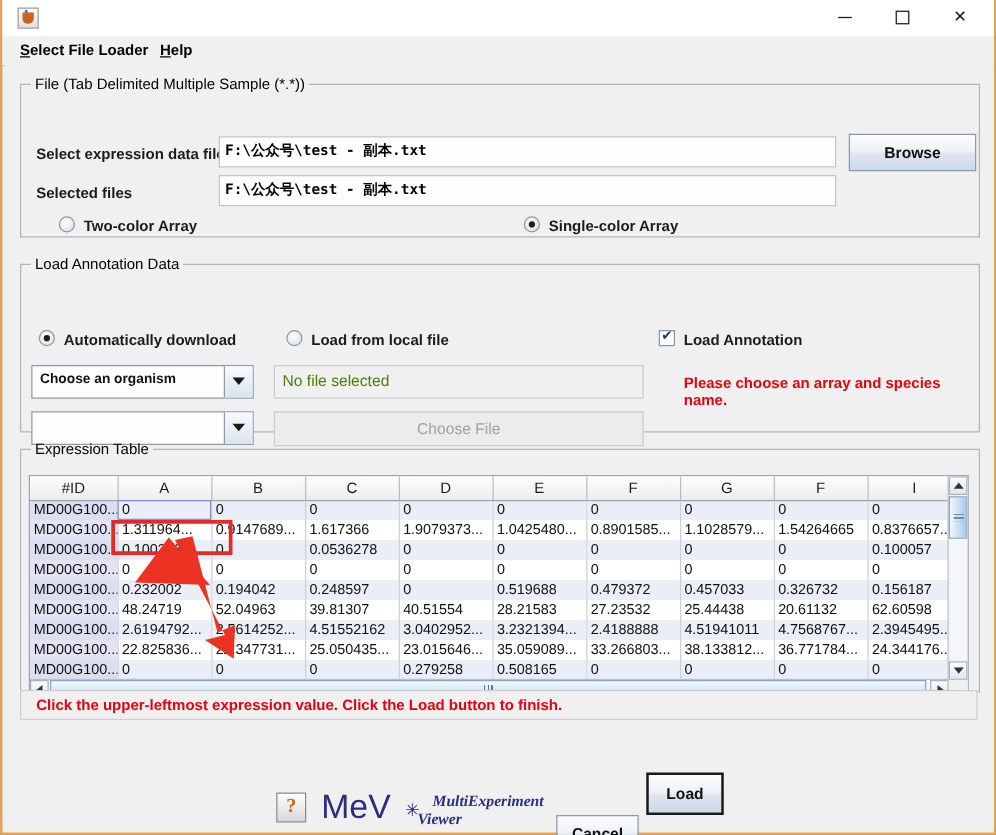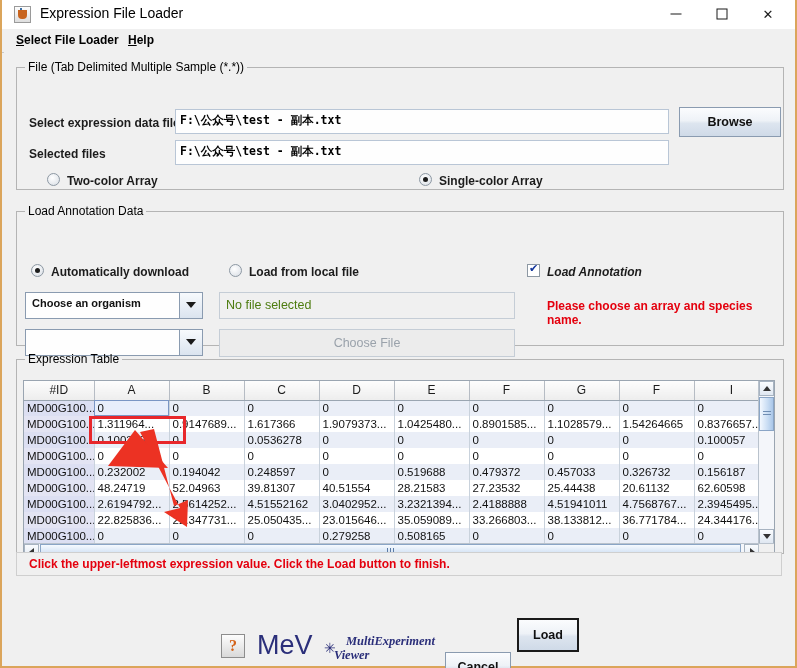--- a/index.html
+++ b/index.html
@@ -440,21 +440,20 @@
 </head>
 <body>
 
 <div class="window">
 
   <div class="titlebar">
     <div class="title-icon">
       <div class="steam"></div>
       <div class="cup"></div>
     </div>
-    <div class="title-text">Expression File Loader</div>
     <div class="win-btn btn-min">
         <div class="bar-min"></div>
       </div>
     <div class="win-btn btn-max">
         <div class="sq-max"></div>
       </div>
     <div class="win-btn btn-close">
         <span class="glyph">✕</span>
       </div>
   </div>
@@ -486,21 +485,21 @@
     <fieldset class="group" id="annot-group">
       <legend>Load Annotation Data</legend>
 
       <div class="radio sel" style="left:14px; top:46px;"></div>
       <div class="radio-label" style="left:34px; top:47px;">Automatically download</div>
 
       <div class="radio" style="left:212px; top:46px;"></div>
       <div class="radio-label" style="left:232px; top:47px;">Load from local file</div>
 
       <div class="checkbox sel" style="left:510px; top:46px;"></div>
-      <div class="radio-label" style="left:530px; top:47px;font-style:italic;">Load Annotation</div>
+      <div class="radio-label" style="left:530px; top:47px;">Load Annotation</div>
 
       <div class="combo" style="left:8px; top:74px; width:178px; height:27px;">
         <div class="combo-text">Choose an organism</div>
         <div class="arrow-box"></div>
       </div>
       <div class="combo" style="left:8px; top:111px; width:178px; height:27px;">
         <div class="combo-text"></div>
         <div class="arrow-box"></div>
       </div>
 

